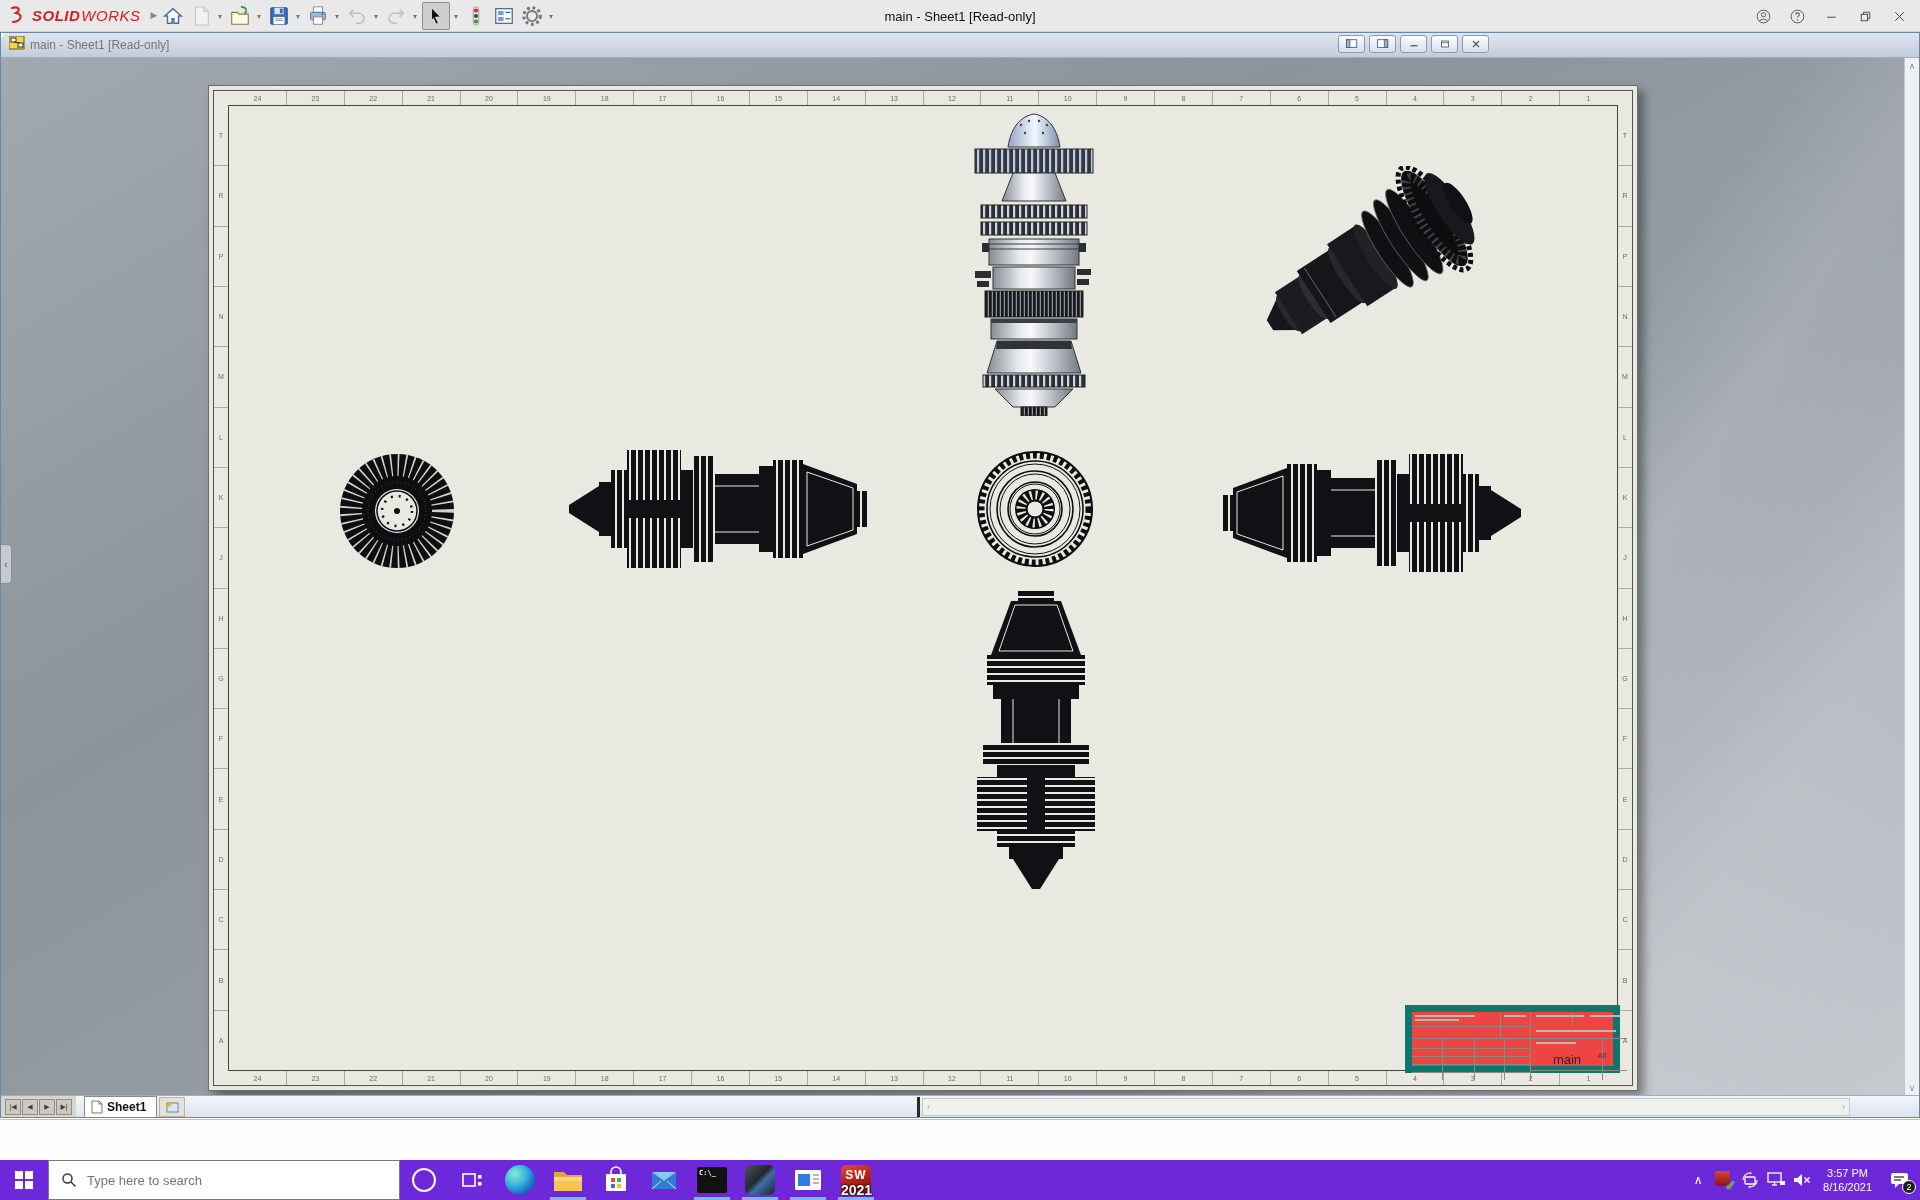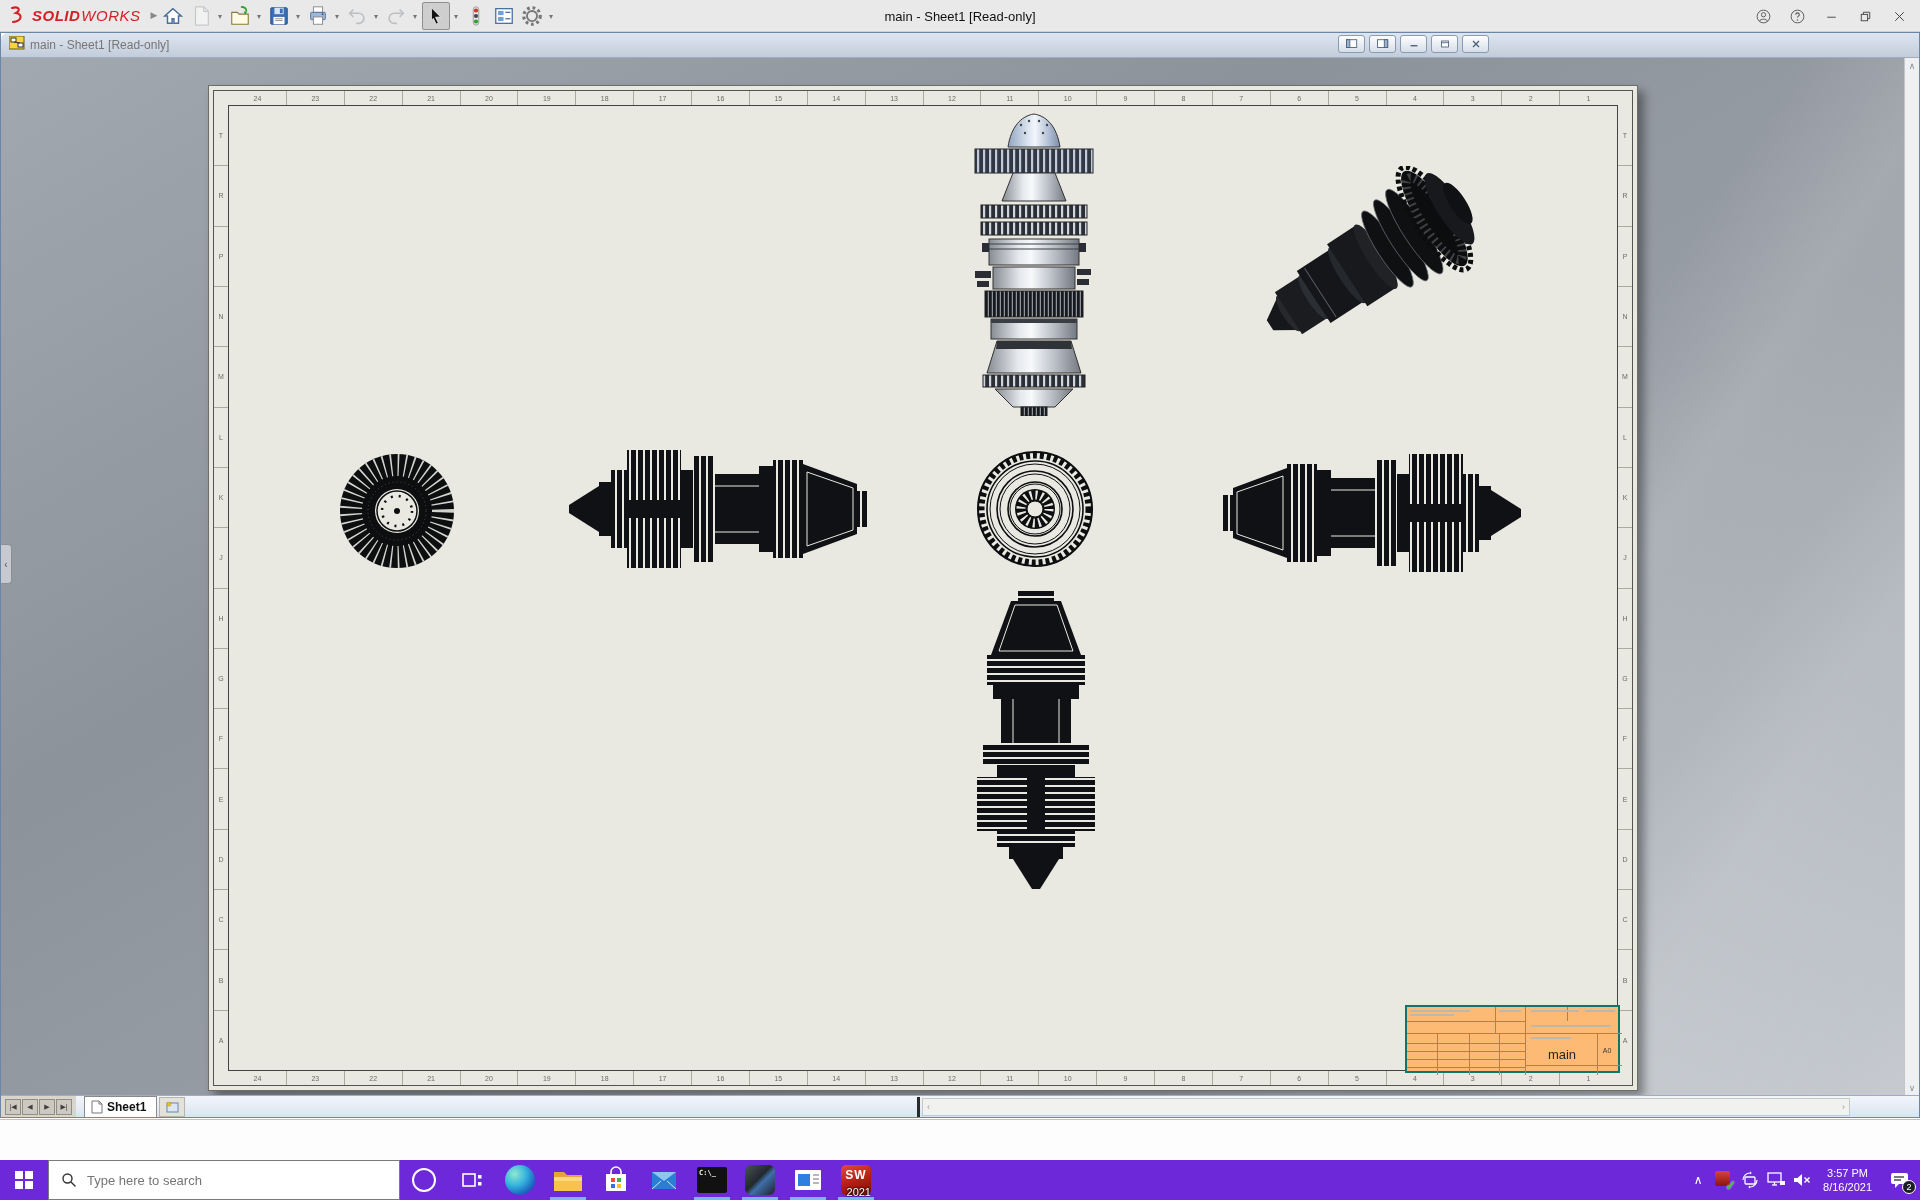--- a/index.html
+++ b/index.html
@@ -54,21 +54,21 @@
   #zoneright { top:20px; bottom:20px; right:5px; width:14px; flex-direction:column; }
   .zcell { flex:1; display:flex; align-items:center; justify-content:center; font-size:7px; color:#6b6b63; }
   #zonetop .zcell, #zonebot .zcell { border-left:1px solid #aaaaa0; }
   #zonetop .zcell:first-child, #zonebot .zcell:first-child { border-left:none; }
   #zoneleft .zcell, #zoneright .zcell { border-top:1px solid #aaaaa0; }
   #zoneleft .zcell:first-child, #zoneright .zcell:first-child { border-top:none; }
 
   .view { position:absolute; }
 
   
-  #titleblock { position:absolute; left:1196px; top:919px; width:215px; height:68px; border:2px solid #0f766e; background:#fdba74; font-size:8px; color:#3a3a34; }
+  #titleblock { position:absolute; left:1196px; top:919px; width:215px; height:68px; border:7px solid #0f766e; background:#ef4444; font-size:8px; color:#3a3a34; }
   .tb-line { position:absolute; background:#8a8a80; }
   .tb-bar { position:absolute; background:#b9b9af; height:2px; }
   #tb-main { position:absolute; left:118px; top:36px; width:74px; height:22px; display:flex; align-items:center; justify-content:center; font-size:13px; color:#26262a; }
   #tb-size { position:absolute; right:2px; top:40px; width:18px; text-align:center; font-size:7px; }
 
   
   #tabbar { position:absolute; left:0; bottom:0; width:100%; height:22px; background:linear-gradient(#f2f6fb,#dbe4ef); border-top:1px solid #9fadc0; display:flex; align-items:center; }
   #tabnav { display:flex; gap:1px; padding:0 4px; background:#d8d5cd; height:100%; align-items:center; }
   .navbtn { width:16px; height:16px; background:#cdc9c1; border:1px solid #918e86; color:#403f3c; font-size:7px; display:flex; align-items:center; justify-content:center; }
   #sheettab { display:flex; align-items:center; gap:4px; background:#fff; border:1px solid #8a8a8a; border-bottom:none; height:21px; padding:0 10px 0 6px; font-size:12px; font-weight:bold; color:#111; margin-left:8px; }
@@ -93,21 +93,21 @@
   #clock { color:#fff; font-size:11px; text-align:center; line-height:14px; padding:0 8px; }
   #notif { width:40px; height:40px; display:flex; align-items:center; justify-content:center; position:relative; }
   #notif .badge { position:absolute; right:4px; bottom:6px; width:14px; height:14px; border-radius:50%; background:#1c1f24; border:1px solid #fff; color:#fff; font-size:9px; display:flex; align-items:center; justify-content:center; }
 
   
   .cmdbox { width:30px; height:26px; background:#111; border-radius:2px; color:#eee; font-family:"DejaVu Sans Mono",monospace; font-size:7px; padding:2px;font-weight:bold; }
   .hexapp { width:30px; height:30px; border-radius:6px; background:linear-gradient(135deg,#4a525c 0%,#23282e 45%,#3f6fa8 58%,#1d2228 100%); }
   .edgeball { width:30px; height:30px; border-radius:50%; background:radial-gradient(circle at 32% 30%,#8ee9cf 0%,#35b3dd 40%,#1b63bf 72%,#123f8c 100%); }
   .swcube { width:30px; height:30px; border-radius:5px; background:linear-gradient(160deg,#e8473c 0%,#b01d14 55%,#7c100a 100%); position:relative; color:#fff;padding-left:24px; }
   .swcube .sw { position:absolute; left:0; top:3px; width:100%; text-align:center; font-weight:bold; font-size:12px; letter-spacing:1px; }
-  .swcube .yr { position:absolute; left:0; bottom:-3px; width:100%; text-align:right; font-size:11px; font-weight:normal; text-shadow:0 0 2px #000,0 0 2px #000; }
+  .swcube .yr { position:absolute; left:0; bottom:-3px; width:100%; text-align:center; font-size:14px; font-weight:bold; text-shadow:0 0 2px #000,0 0 2px #000; }
 </style>
 </head>
 <body>
 
 <svg width="0" height="0" style="position:absolute">
   <defs>
     <pattern id="fanstripe" width="7" height="10" patternUnits="userSpaceOnUse">
       <rect width="7" height="10" fill="#101114"></rect>
         <rect x="5" width="2" height="10" fill="#e9e9e2"></rect>
     </pattern>

